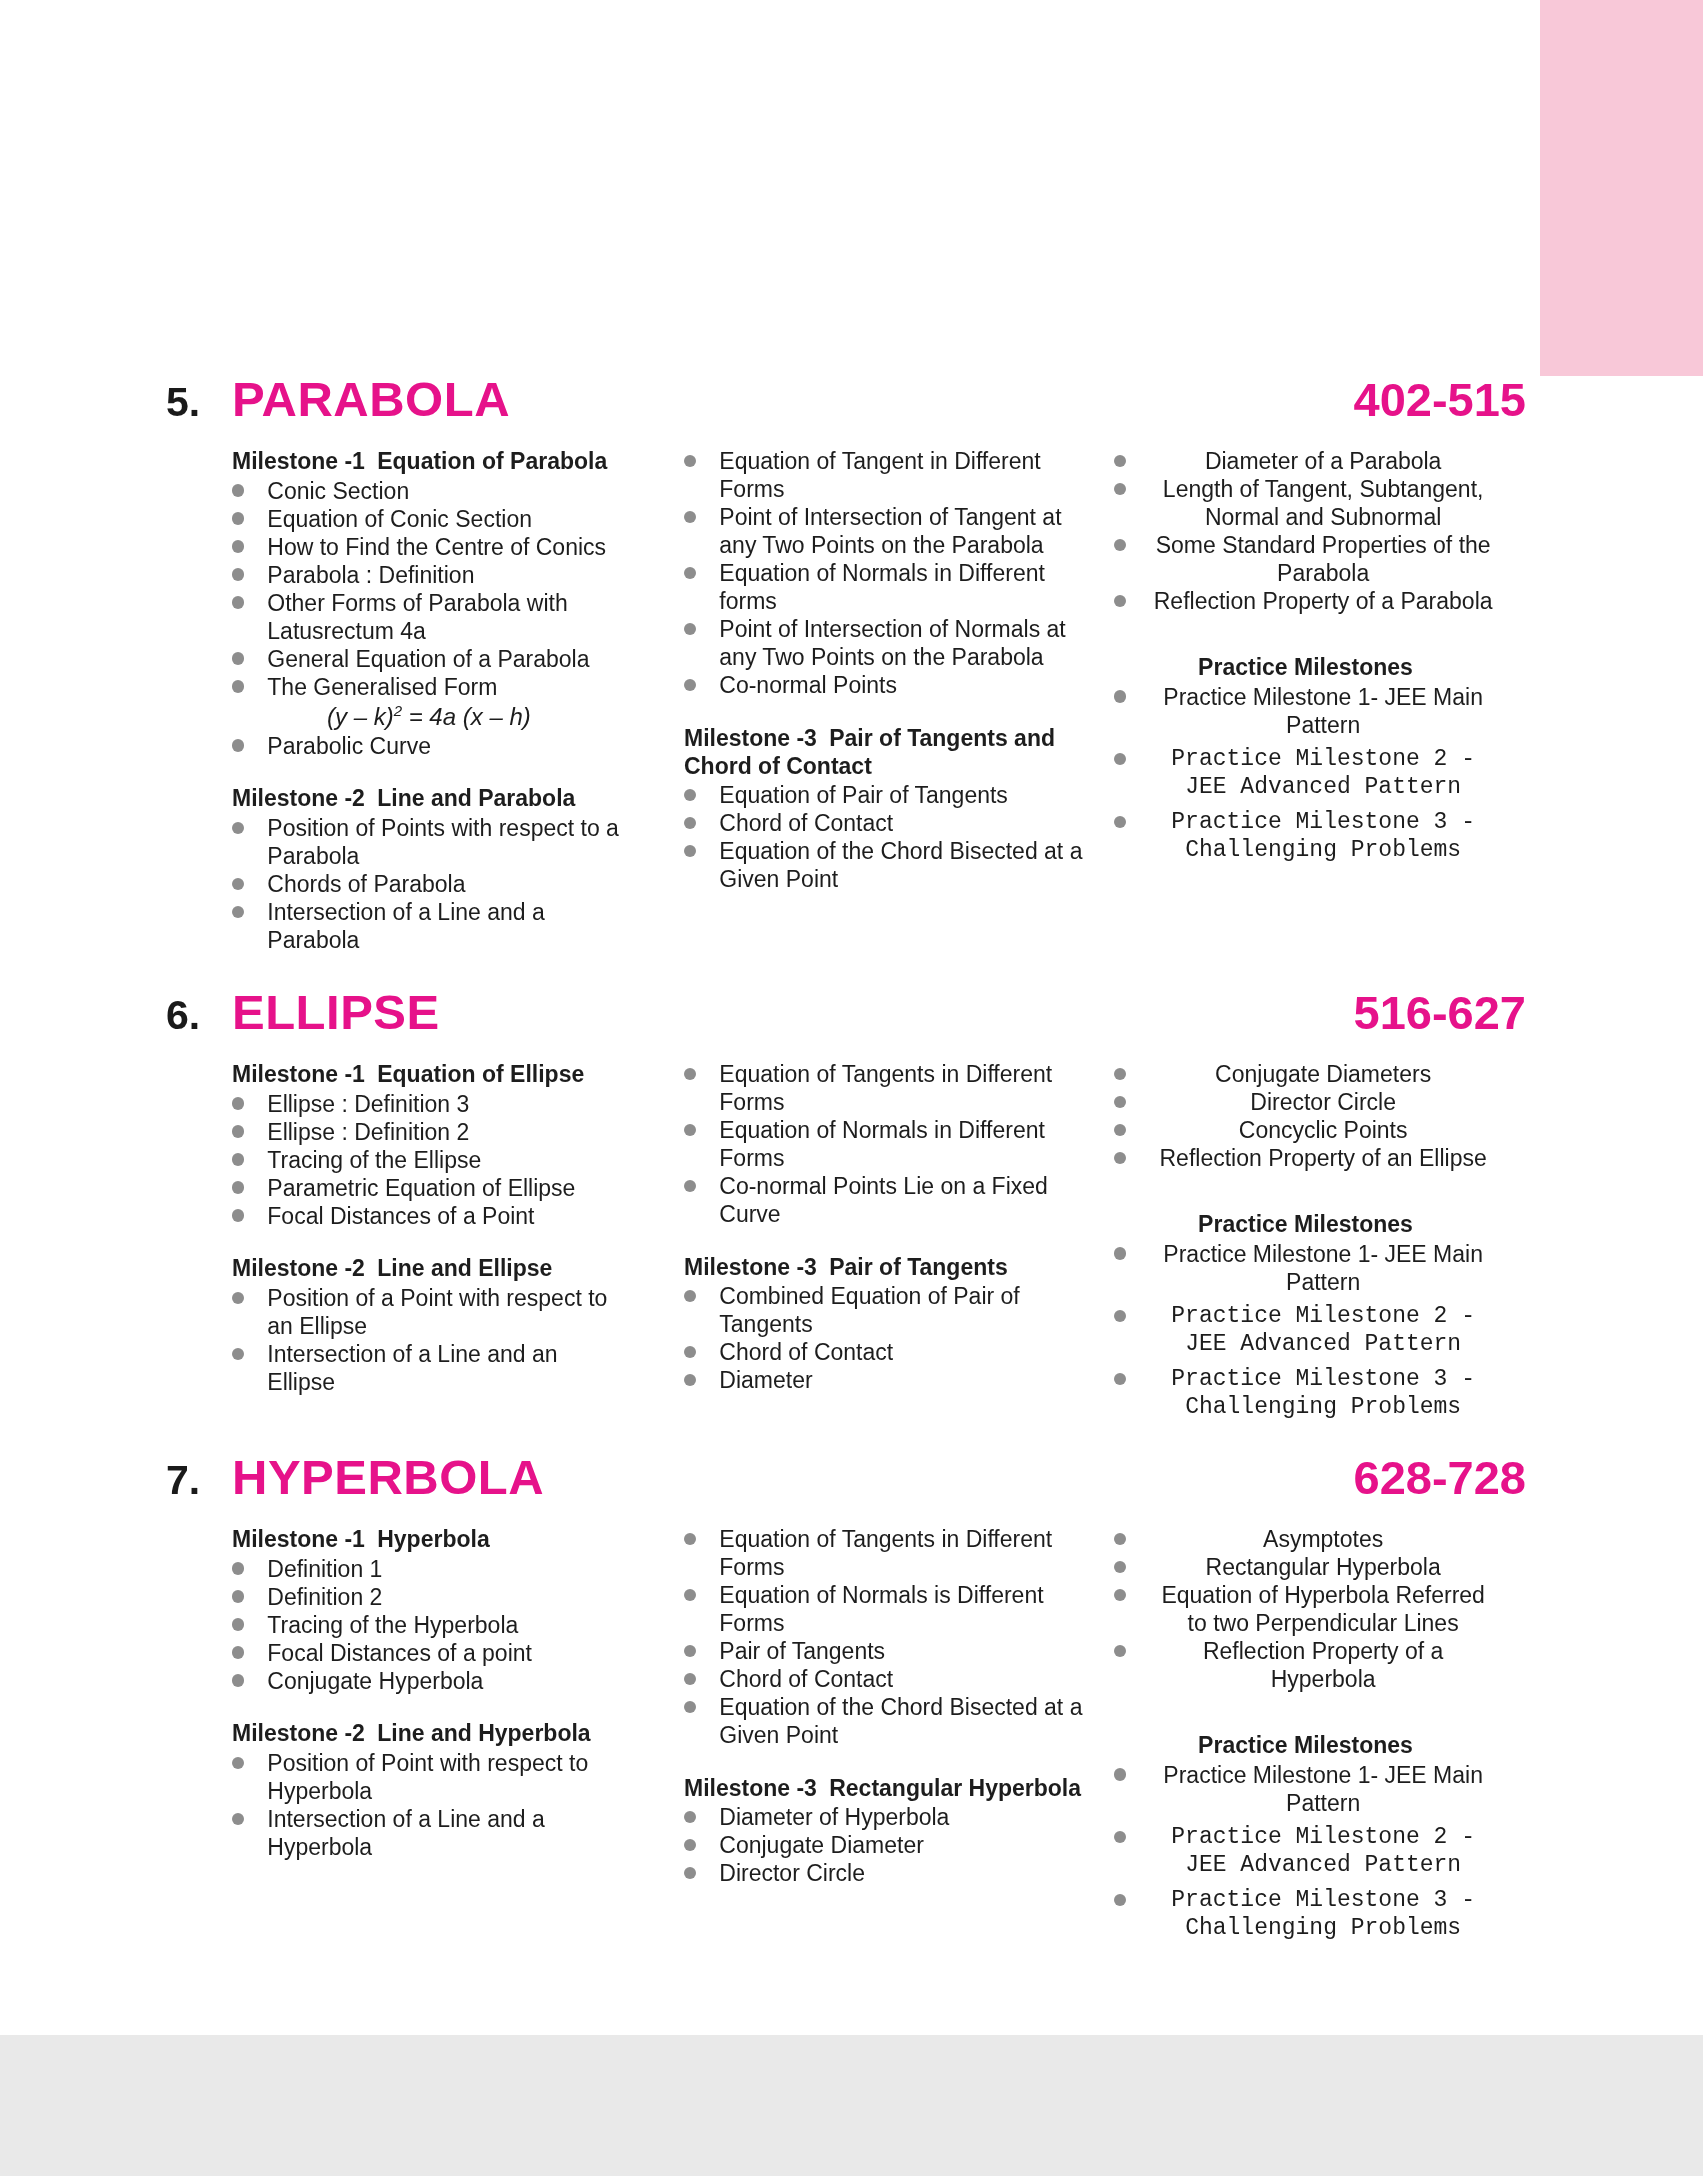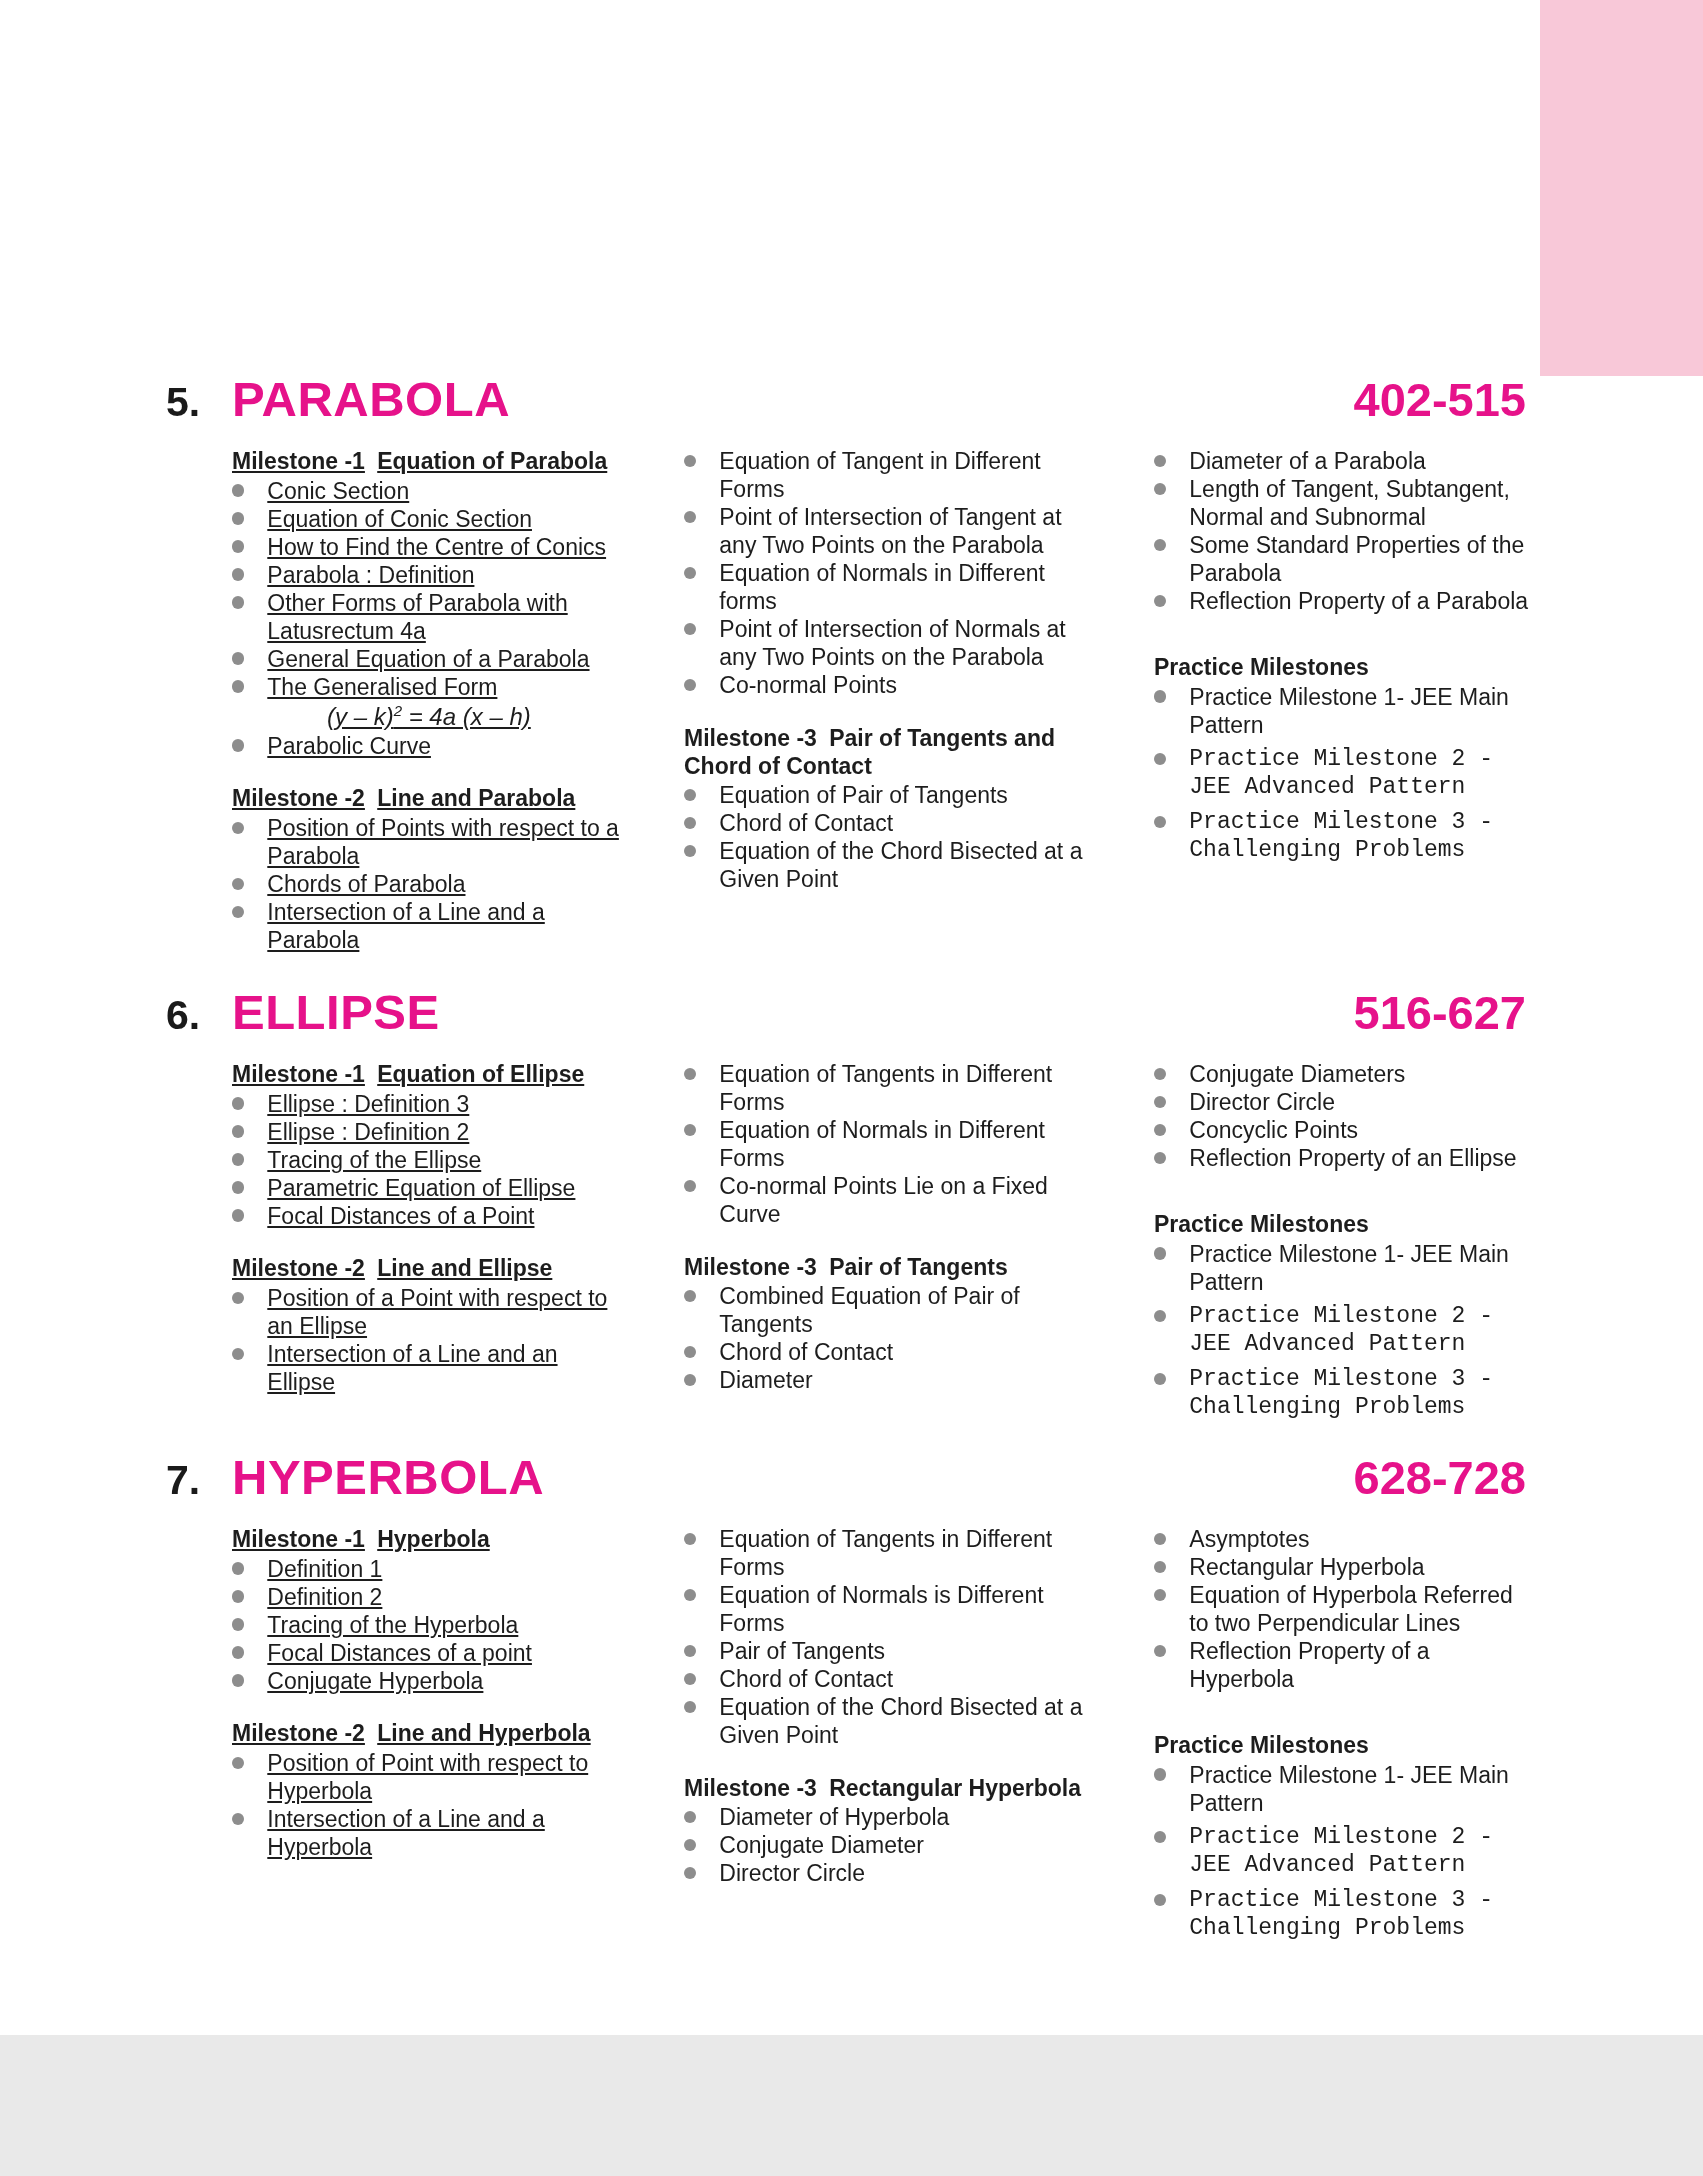--- a/index.html
+++ b/index.html
@@ -16,23 +16,23 @@
     overflow:hidden;
   }
   .pink-block{position:absolute;left:1540px;top:0;width:164px;height:376px;background:var(--pink-block);}
   .footer-band{position:absolute;left:0;top:2035px;width:1703px;height:142px;background:var(--footer);}
   .chapter{position:absolute;left:166px;width:1360px;}
   .ch-header{display:flex;align-items:baseline;font-weight:bold;line-height:44px;}
   .ch-number{width:66px;font-size:41px;color:#1a1a1a;}
   .ch-title{font-size:49px;color:var(--accent);letter-spacing:0.5px;}
   .ch-pages{margin-left:auto;font-size:47px;color:var(--accent);}
   .col{position:absolute;top:70px;}
-  .col-0{left:66px;width:393px;text-decoration:underline;}
+  .col-0{left:66px;width:393px;}
   .col-1{left:518px;width:415px;}
-  .col-2{left:988px;width:383px;}
+  .col-2{left:948px;width:383px;text-align:center;}
   .section + .section{margin-top:24.6px;}
   .section.practice{margin-top:38px;}
   .ms-header{font-weight:bold;font-size:23px;line-height:28px;margin-bottom:1.9px;}
   .ms-title{margin-left:12.3px;}
   .item{display:flex;font-size:23px;line-height:28px;}
   .item-text{flex:1;}
   .bullet-icon{flex:none;width:12.3px;height:12.3px;border-radius:50%;background:var(--bullet);margin:7.6px 23px 0 0;}
   .practice .item + .item{margin-top:6.6px;font-family:Liberation Mono, monospace;}
   .formula{font-style:italic;font-size:24px;line-height:31px;padding-left:95px;}
   .formula sup{font-size:15px;vertical-align:super;line-height:0;}

